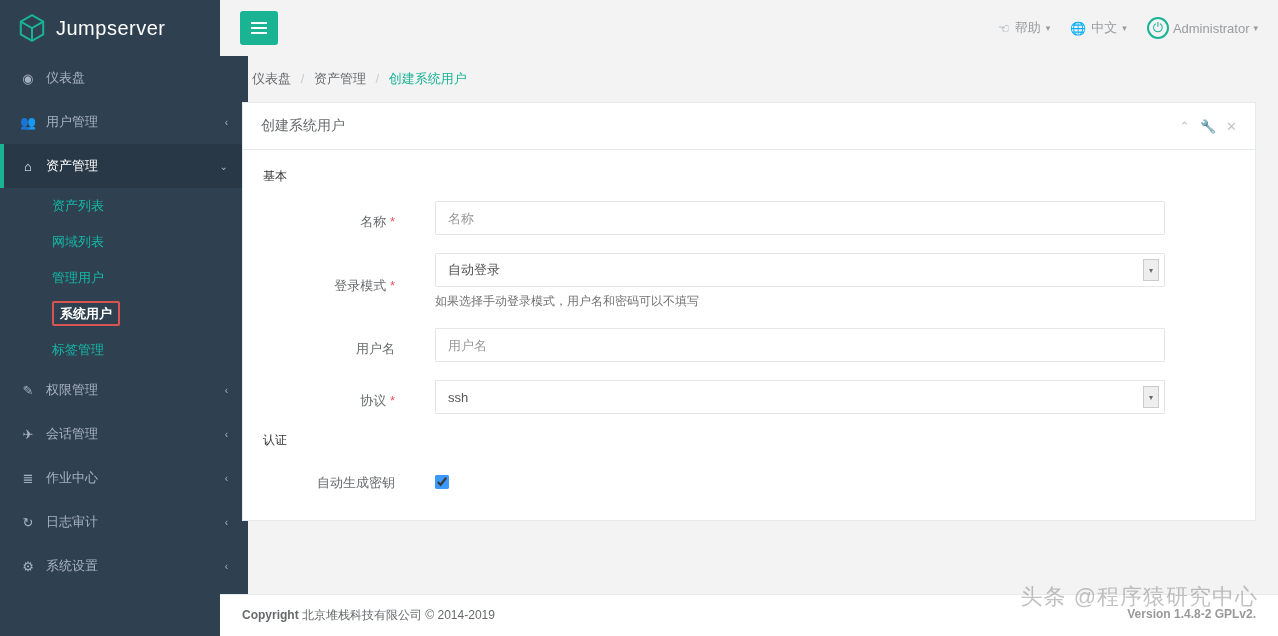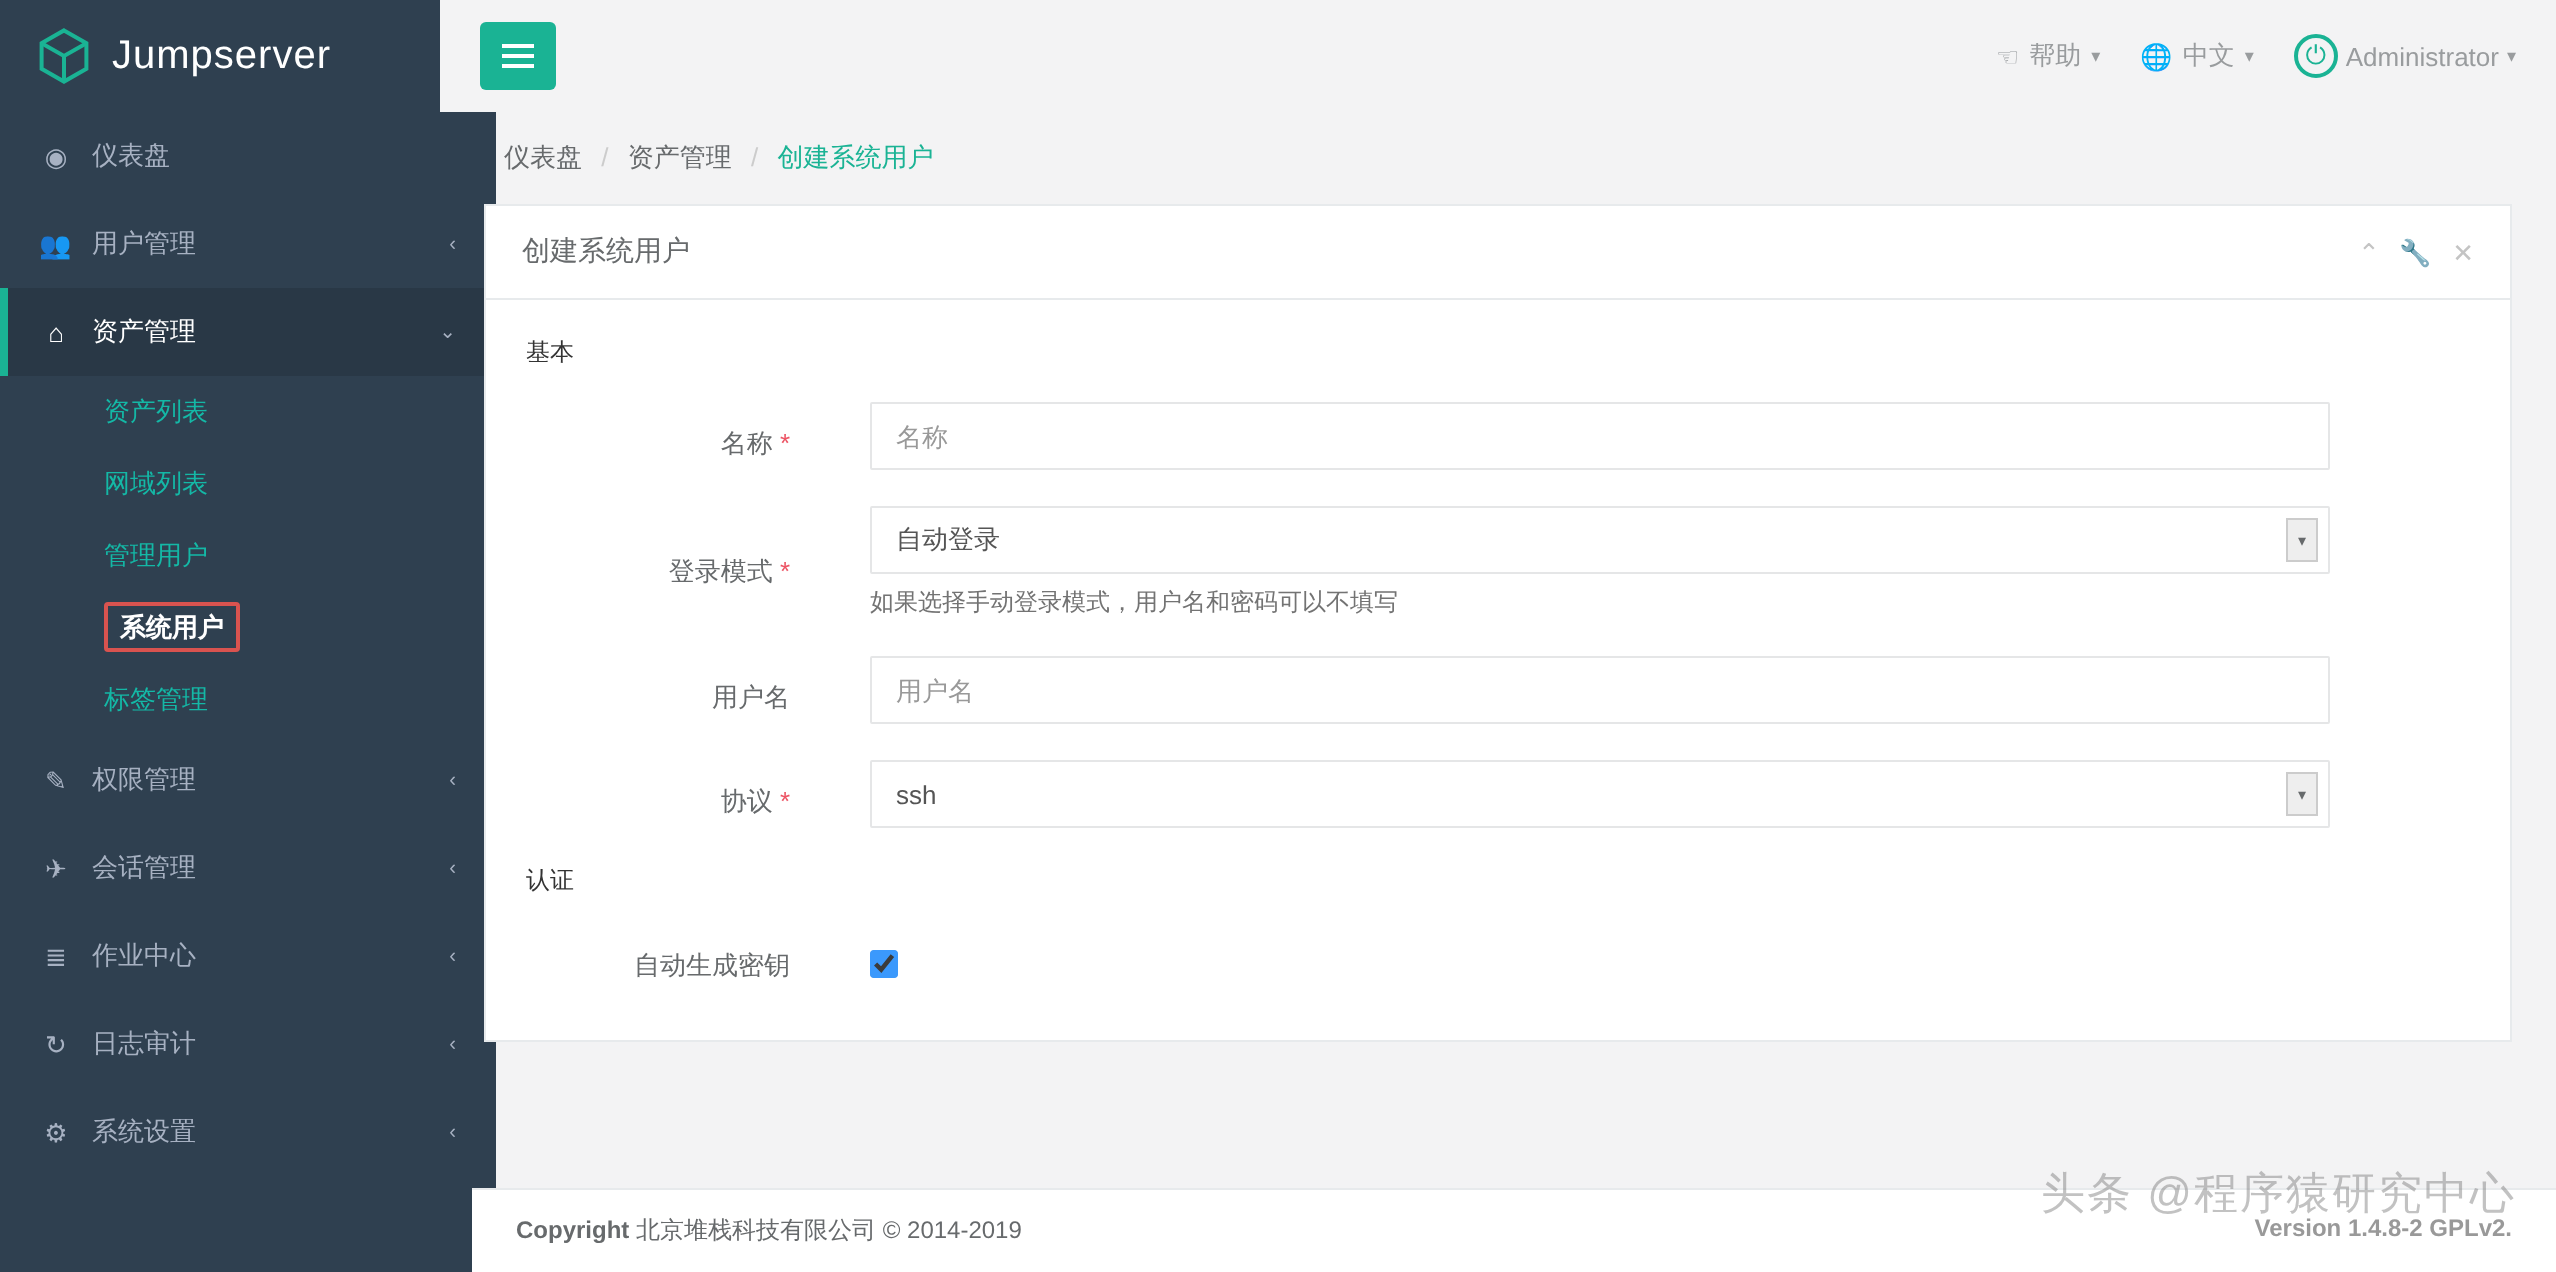--- a/index.html
+++ b/index.html
@@ -48,21 +48,21 @@
 .form-control-wrap { flex: 1; max-width: 730px; }
 .form-input, .form-select { width: 100%; height: 34px; padding: 6px 12px; border: 1px solid #e5e6e7; border-radius: 1px; font-size: 13px; color: #555; background: #fff; }
 .form-input::placeholder { color: #999; }
 .select-wrap { position: relative; }
 .select-caret { position: absolute; right: 6px; top: 6px; width: 16px; height: 22px; background: #eee; border: 1px solid #ccc; display: flex; align-items: center; justify-content: center; font-size: 8px; pointer-events: none; }
 .help-text { font-size: 12px; color: #737373; margin-top: 6px; }
 .spinner-wrap { position: relative; }
 .spinner { position: absolute; right: 8px; top: 7px; display: flex; flex-direction: column; font-size: 7px; color: #999; line-height: 9px; pointer-events: none; }
 .checkbox { width: 14px; height: 14px; accent-color: #3b99fc; margin-top: 10px; }
 
-.footer { position: absolute; bottom: 0; left: 16px; right: 0; padding: 12px 22px; background: #fff; border-top: 1px solid #e7eaec; font-size: 12px; color: #676a6c; display: flex; }
+.footer { position: absolute; bottom: 0; left: 0; right: 0; padding: 12px 22px; background: #fff; border-top: 1px solid #e7eaec; font-size: 12px; color: #676a6c; display: flex; }
 .footer .ver { margin-left: auto; color: #999; font-weight: bold; }
 .watermark { position: absolute; right: 20px; bottom: 24px; font-size: 22px; color: rgba(120,120,120,0.45); font-weight: 500; pointer-events: none; letter-spacing: 1px; }
 </style>
 </head>
 <body>
 
 <div class="sidebar">
   <div class="logo-area">
     <span class="logo-icon">
       <svg viewBox="0 0 40 40">

